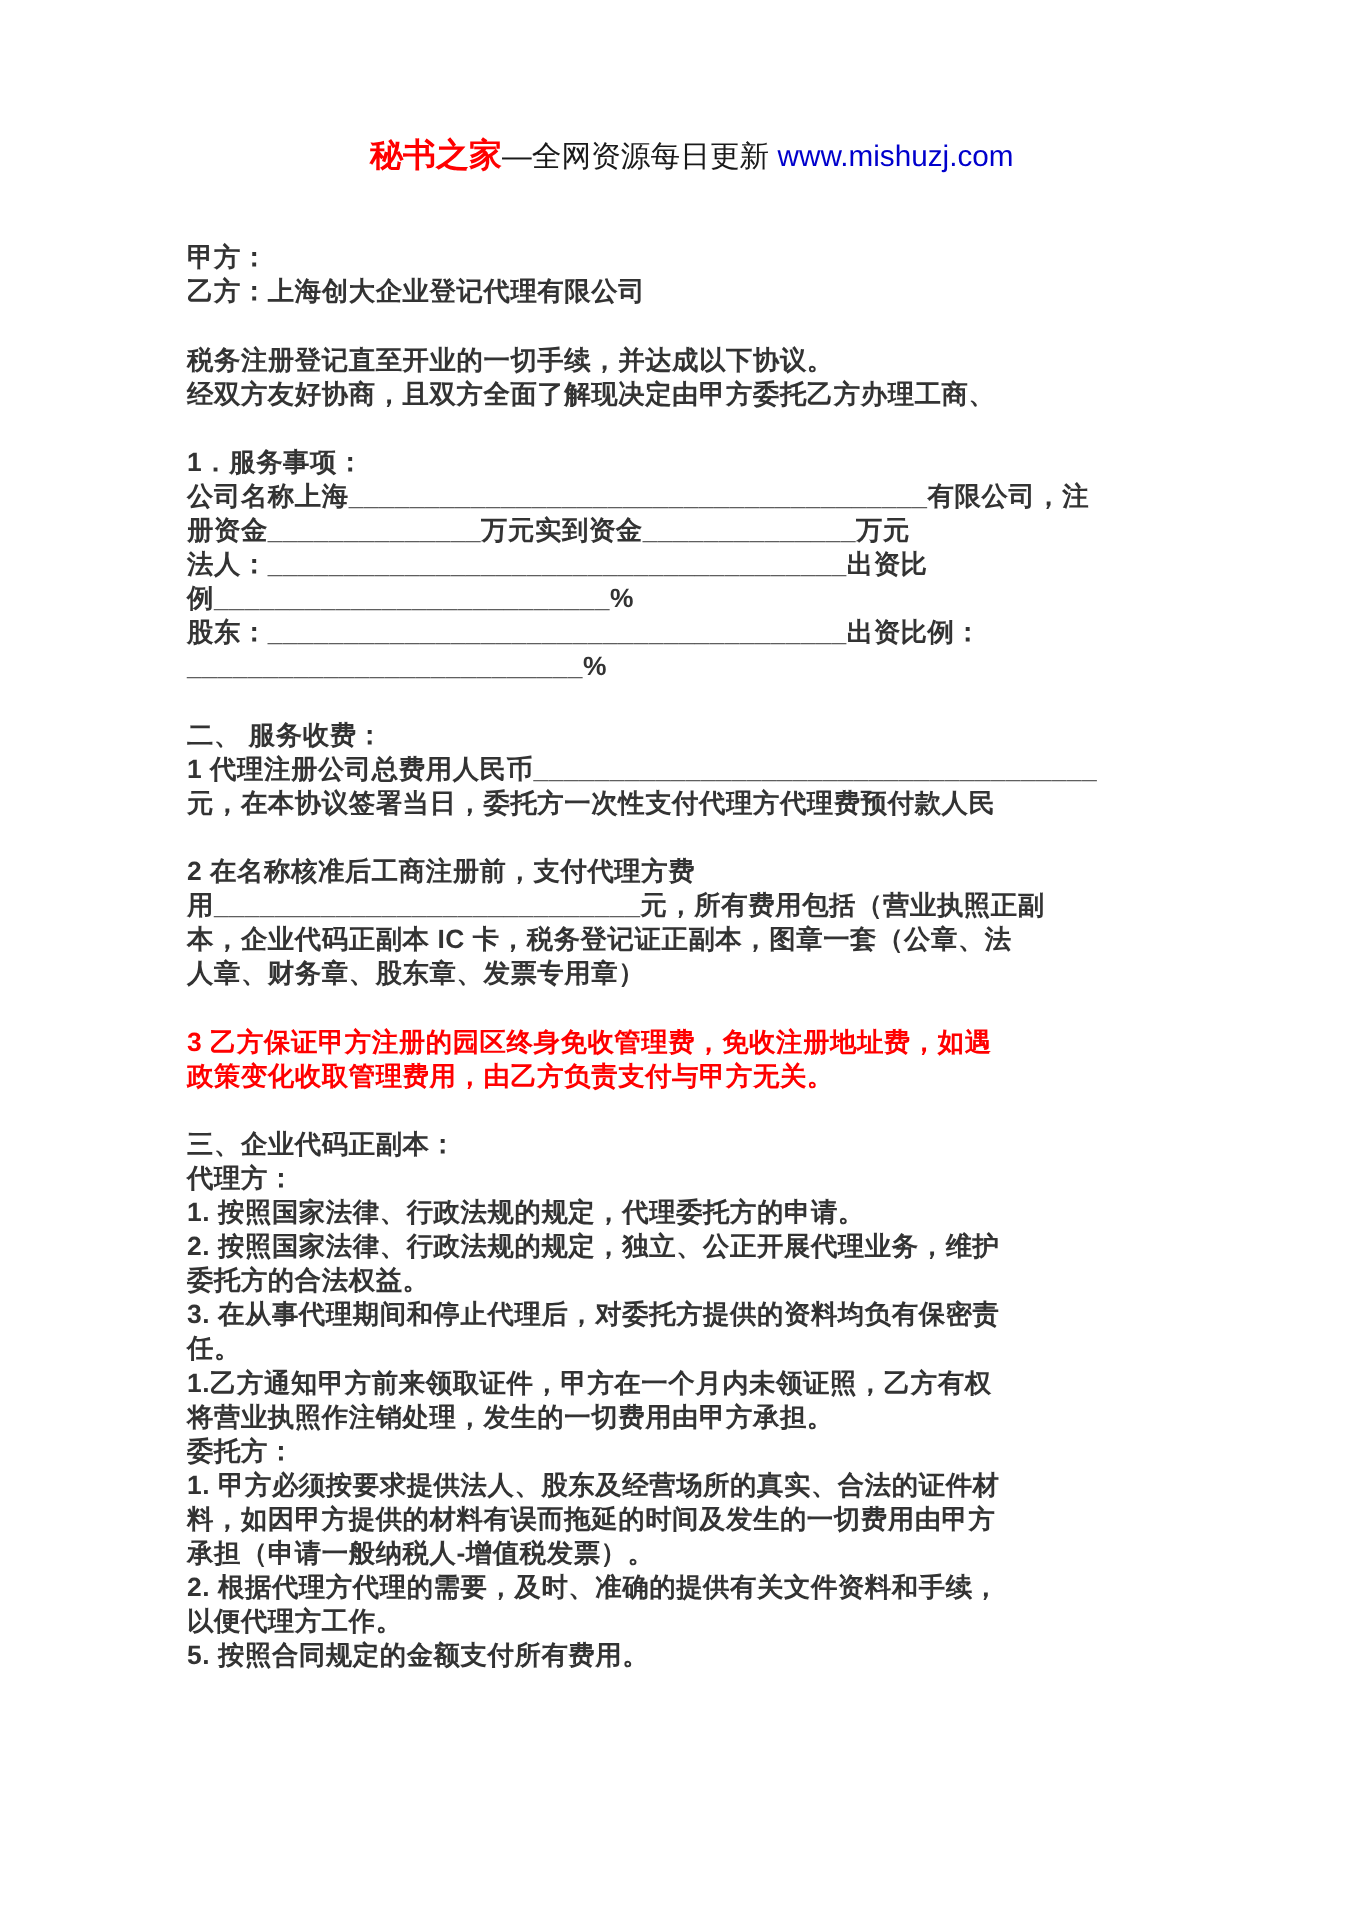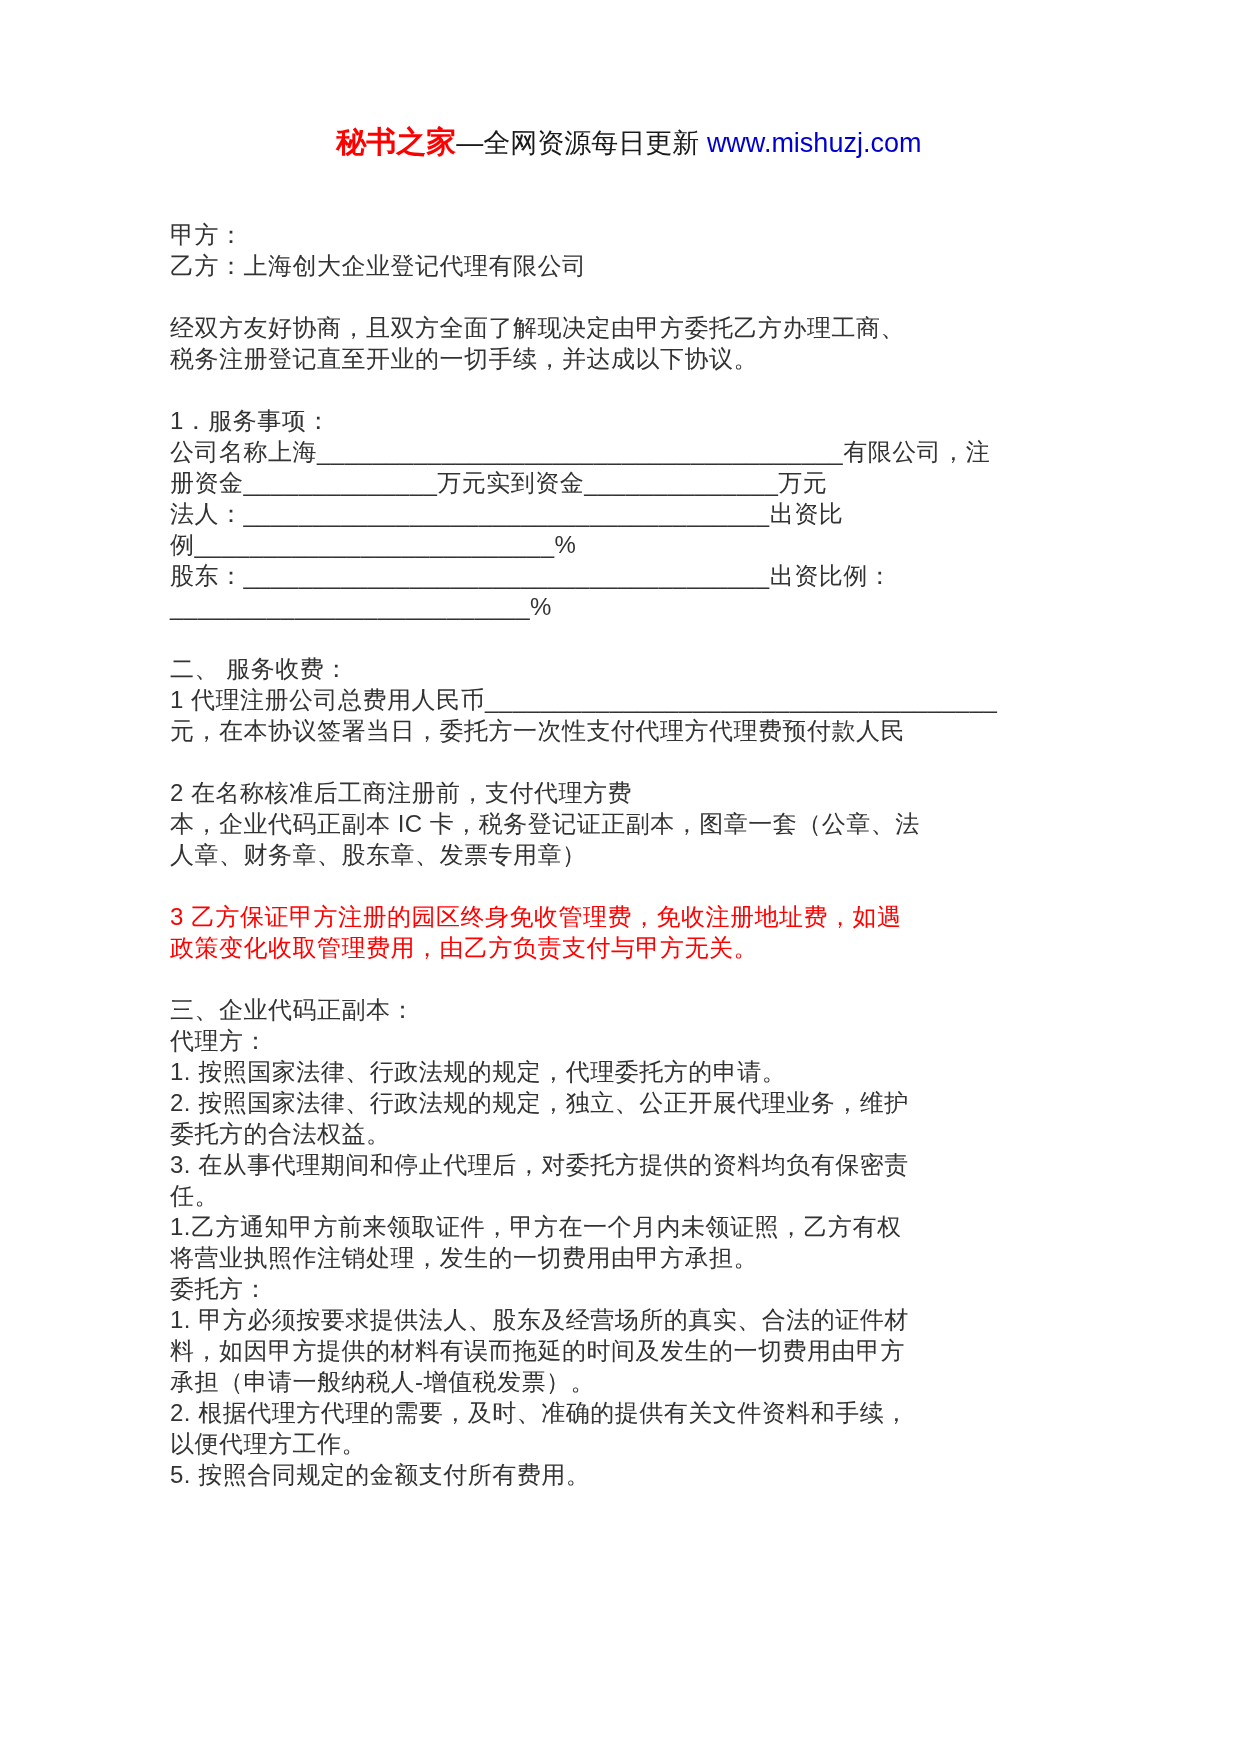--- a/index.html
+++ b/index.html
@@ -40,52 +40,54 @@
   }
   .doc-body {
     margin: 18px 150px 0 170px;
     font-size: 24px;
   }
   .line {
     min-height: 31px;
     line-height: 31px;
     white-space: pre;
     letter-spacing: 0.5px;
+    font-weight: bold;
   }
   .line.red { color: #ff0000; }
 </style>
 </head>
 <body>
 
 <div class="page">
 
   <div class="doc-header">
     <span class="brand">秘书之家</span><span class="tagline">—全网资源每日更新 </span><a class="url">www.mishuzj.com</a>
   </div>
 
   <div class="doc-body">
     <div class="line">甲方：</div>
     <div class="line">乙方：上海创大企业登记代理有限公司</div>
     <div class="line"></div>
+    <div class="line">税务注册登记直至开业的一切手续，并达成以下协议。</div>
     <div class="line">经双方友好协商，且双方全面了解现决定由甲方委托乙方办理工商、</div>
-    <div class="line">税务注册登记直至开业的一切手续，并达成以下协议。</div>
     <div class="line"></div>
     <div class="line">1．服务事项：</div>
     <div class="line">公司名称上海______________________________________有限公司，注</div>
     <div class="line">册资金______________万元实到资金______________万元</div>
     <div class="line">法人：______________________________________出资比</div>
     <div class="line">例__________________________%</div>
     <div class="line">股东：______________________________________出资比例：</div>
     <div class="line">__________________________%</div>
     <div class="line"></div>
     <div class="line">二、 服务收费：</div>
     <div class="line">1 代理注册公司总费用人民币_____________________________________</div>
     <div class="line">元，在本协议签署当日，委托方一次性支付代理方代理费预付款人民</div>
     <div class="line"></div>
     <div class="line">2 在名称核准后工商注册前，支付代理方费</div>
+    <div class="line">用____________________________元，所有费用包括（营业执照正副</div>
     <div class="line">本，企业代码正副本 IC 卡，税务登记证正副本，图章一套（公章、法</div>
     <div class="line">人章、财务章、股东章、发票专用章）</div>
     <div class="line"></div>
     <div class="line red">3 乙方保证甲方注册的园区终身免收管理费，免收注册地址费，如遇</div>
     <div class="line red">政策变化收取管理费用，由乙方负责支付与甲方无关。</div>
     <div class="line"></div>
     <div class="line">三、企业代码正副本：</div>
     <div class="line">代理方：</div>
     <div class="line">1. 按照国家法律、行政法规的规定，代理委托方的申请。</div>
     <div class="line">2. 按照国家法律、行政法规的规定，独立、公正开展代理业务，维护</div>

